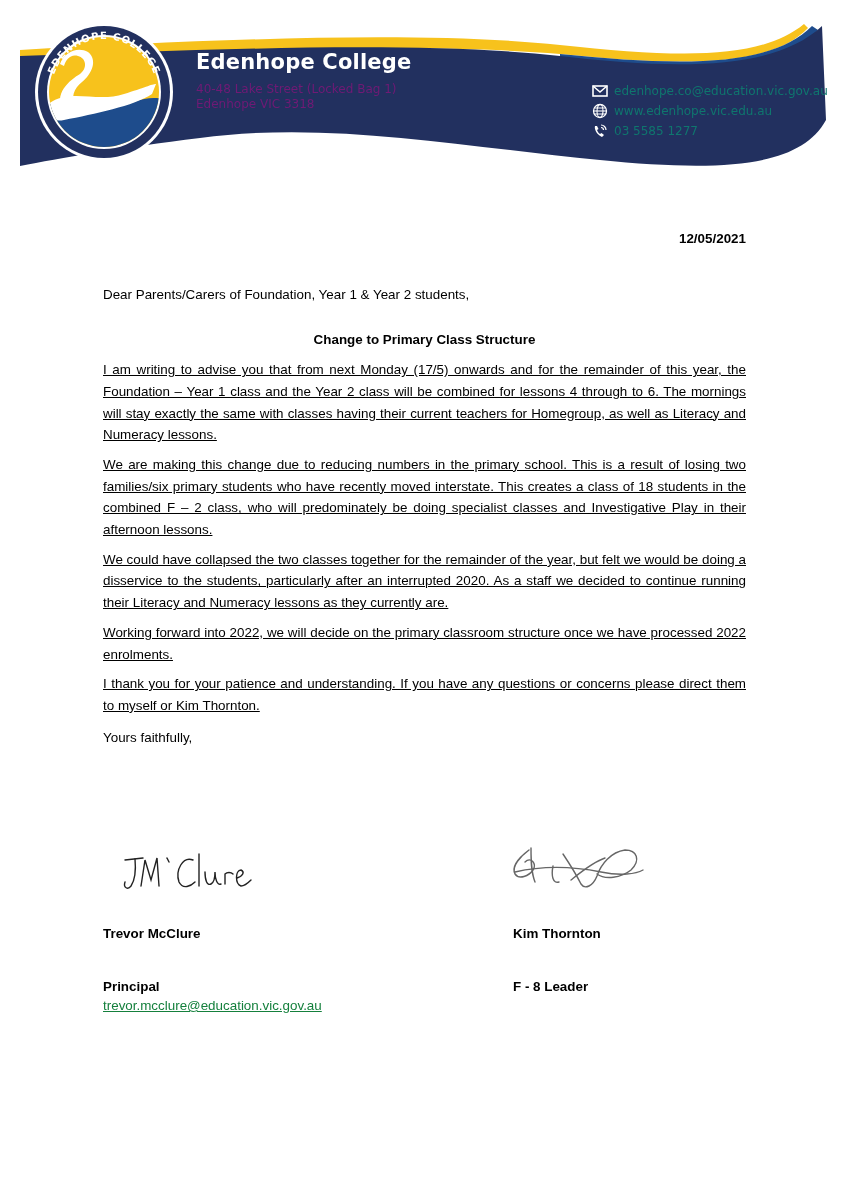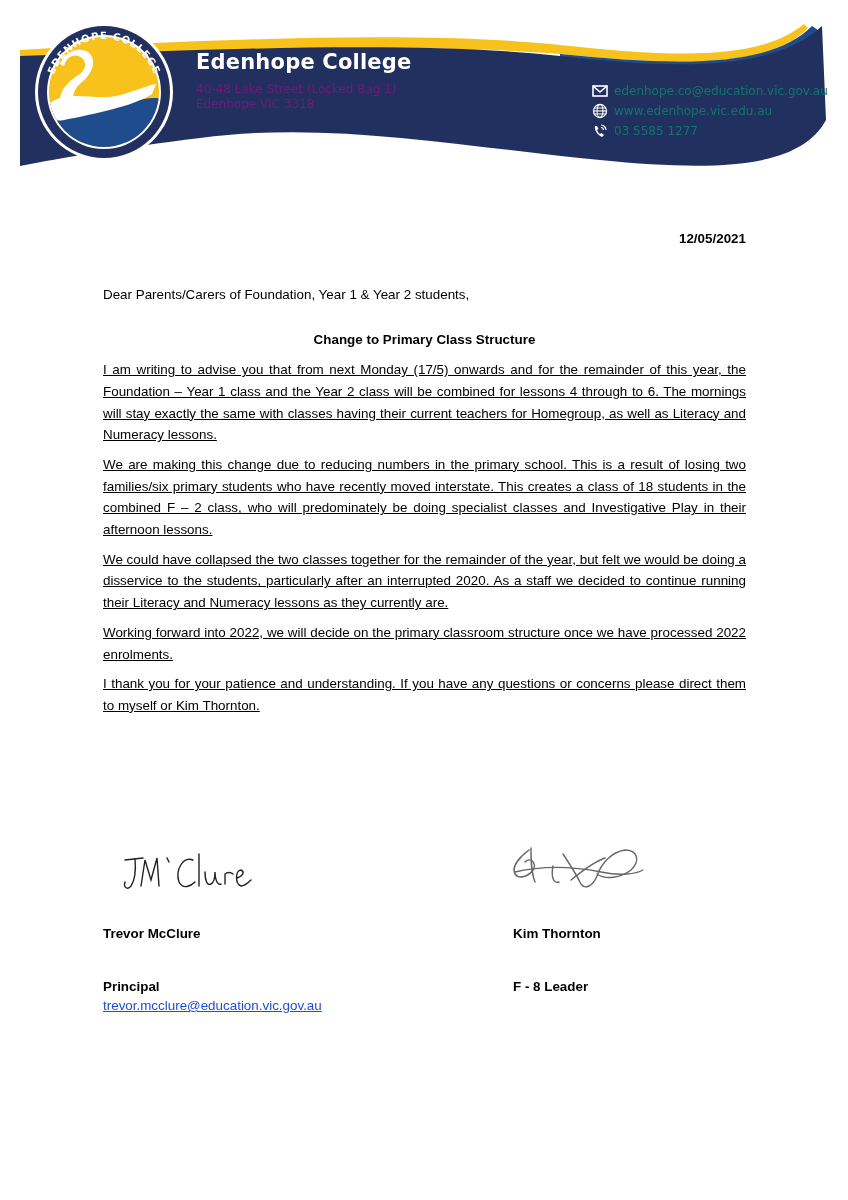--- a/index.html
+++ b/index.html
@@ -25,21 +25,21 @@
   .subject { text-align: center; font-weight: bold; margin-top: 24px; }
   .para { text-align: justify; margin-top: 8px; text-decoration: underline; }
   .closing { margin-top: 10px; }
   .sigs { position: absolute; left: 103px; top: 820px; width: 643px; height: 150px; }
   .sig-block { position: absolute; top: 16px; }
   .sig-block.left { left: 0; }
   .sig-block.right { left: 410px; }
   .sig-img { height: 66px; }
   .sig-name, .sig-title { font-weight: bold; font-size: 13.4px; line-height: 19px; margin-top: 34px; }
   .sig-name { margin-top: 18px; }
-  .sig-email { color: #1d4ed8; text-decoration: underline; font-size: 13.4px; line-height: 19px; }
+  .sig-email { color: #15803d; text-decoration: underline; font-size: 13.4px; line-height: 19px; }
 </style>
 </head>
 <body>
 
 <div class="letterhead">
   <svg class="band" width="848" height="200" viewBox="0 0 848 200">
 
     <path d="M20 50 C 200 40, 420 30, 560 45 C 680 58, 760 60, 804 24 L 808 28 C 770 68, 680 66, 560 54 C 420 42, 200 52, 20 58 Z" fill="#f7c21c"></path>
 
     <path d="M560 54 C 680 66, 770 68, 812 26 L 818 30 C 780 74, 680 72, 560 60 Z" fill="#1e4c8c"></path>
@@ -111,20 +111,21 @@
 
 <div class="letter">
   <div class="date">12/05/2021</div>
   <div class="salutation">Dear Parents/Carers of Foundation, Year 1 &amp; Year 2 students,</div>
   <div class="subject">Change to Primary Class Structure</div>
   <div class="para">I am writing to advise you that from next Monday (17/5) onwards and for the remainder of this year, the Foundation – Year 1 class and the Year 2 class will be combined for lessons 4 through to 6. The mornings will stay exactly the same with classes having their current teachers for Homegroup, as well as Literacy and Numeracy lessons.</div>
   <div class="para">We are making this change due to reducing numbers in the primary school. This is a result of losing two families/six primary students who have recently moved interstate. This creates a class of 18 students in the combined F – 2 class, who will predominately be doing specialist classes and Investigative Play in their afternoon lessons.</div>
   <div class="para">We could have collapsed the two classes together for the remainder of the year, but felt we would be doing a disservice to the students, particularly after an interrupted 2020. As a staff we decided to continue running their Literacy and Numeracy lessons as they currently are.</div>
   <div class="para">Working forward into 2022, we will decide on the primary classroom structure once we have processed 2022 enrolments.</div>
   <div class="para">I thank you for your patience and understanding. If you have any questions or concerns please direct them to myself or Kim Thornton.</div>
+  <div class="closing">Yours faithfully,</div>
 </div>
 
 <div class="sigs">
   <div class="sig-block left">
     <svg class="sig-img" width="170" height="66" viewBox="0 0 170 66">
       <g fill="none" stroke="#222" stroke-width="1.4" stroke-linecap="round">
         <path d="M22 24 L40 22"></path>
         <path d="M32 23 C 33 34, 32 44, 28 50 C 25 54, 20 52, 22 46"></path>
         <path d="M38 50 L42 24 L48 44 L54 22 L56 50"></path>
         <path d="M64 22 L66 26"></path>

